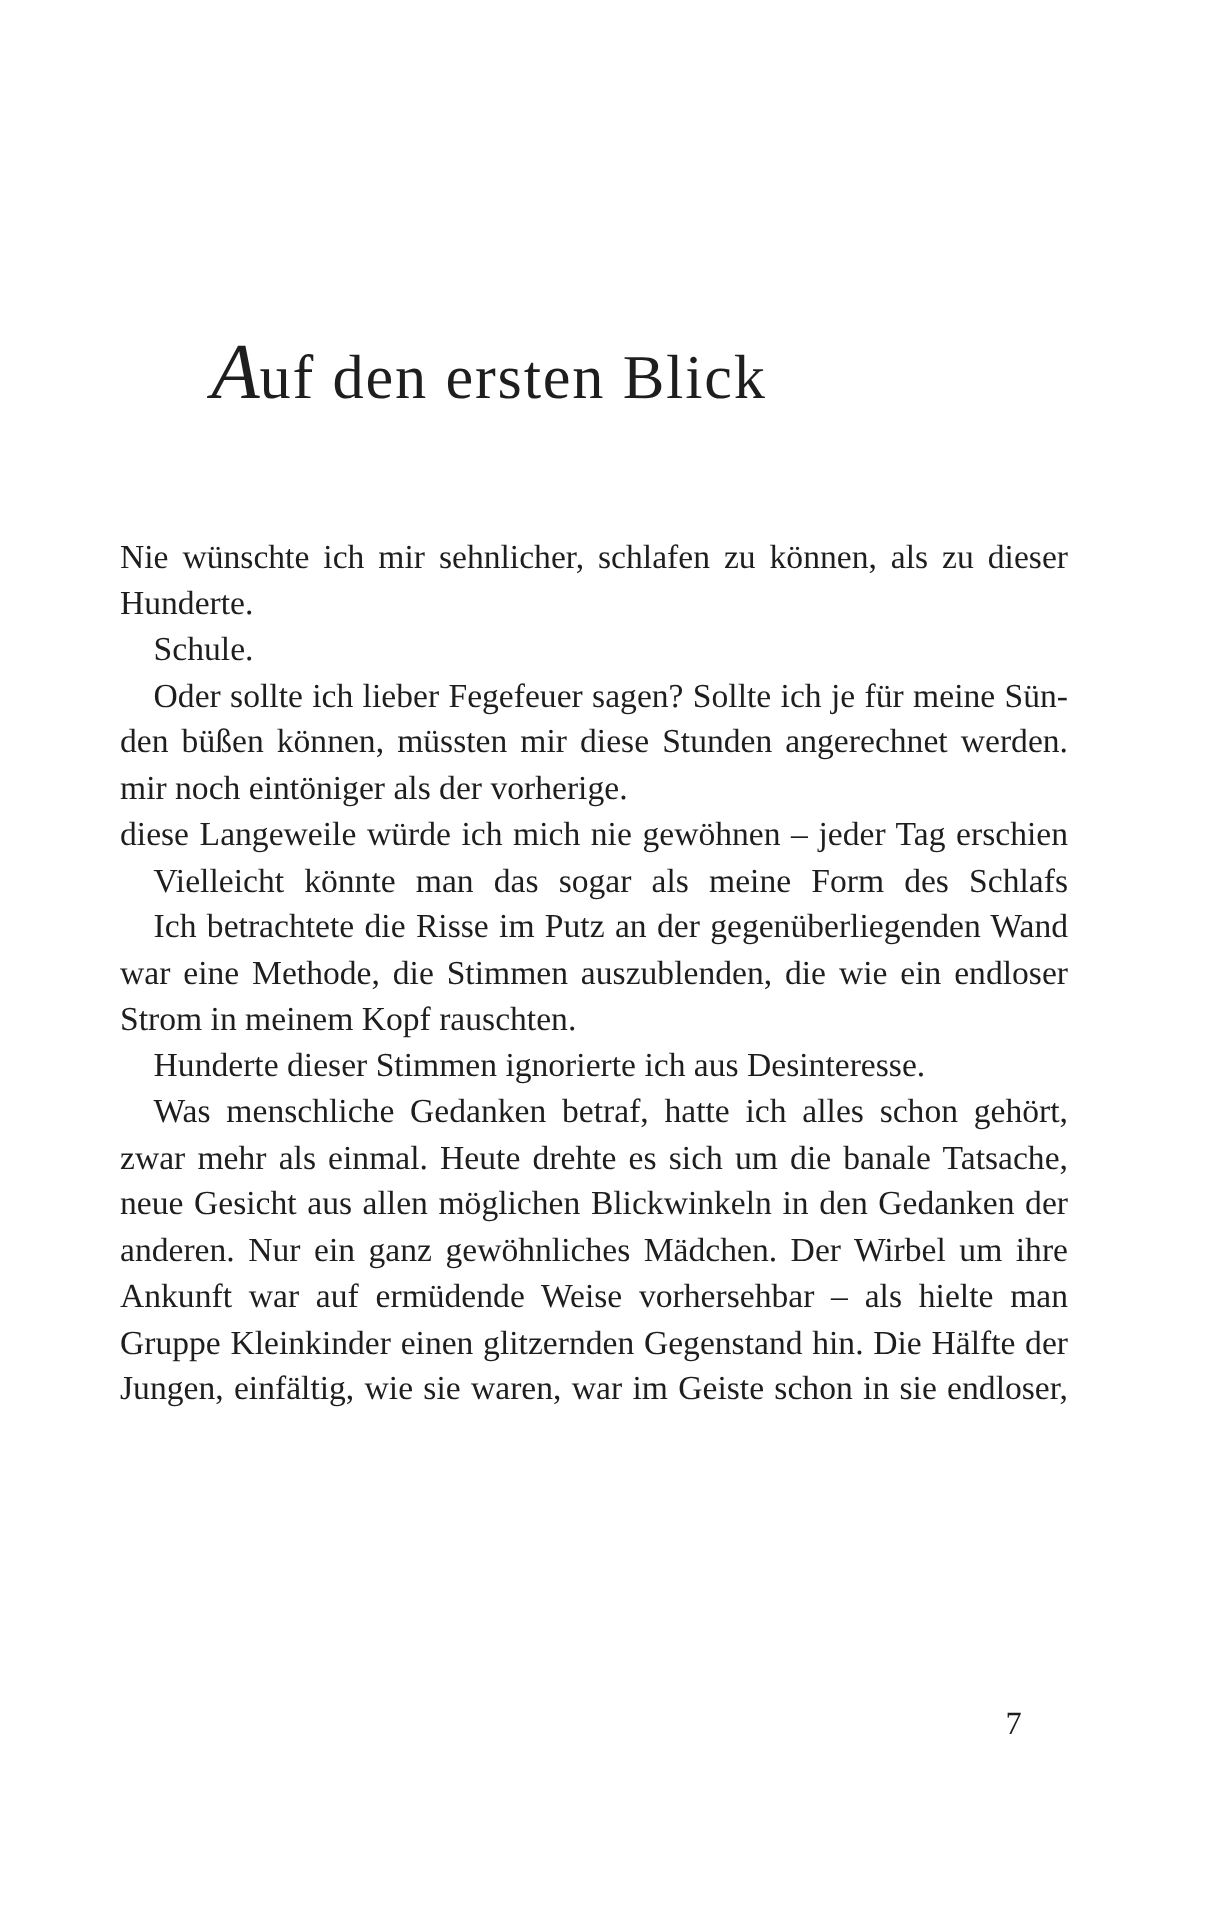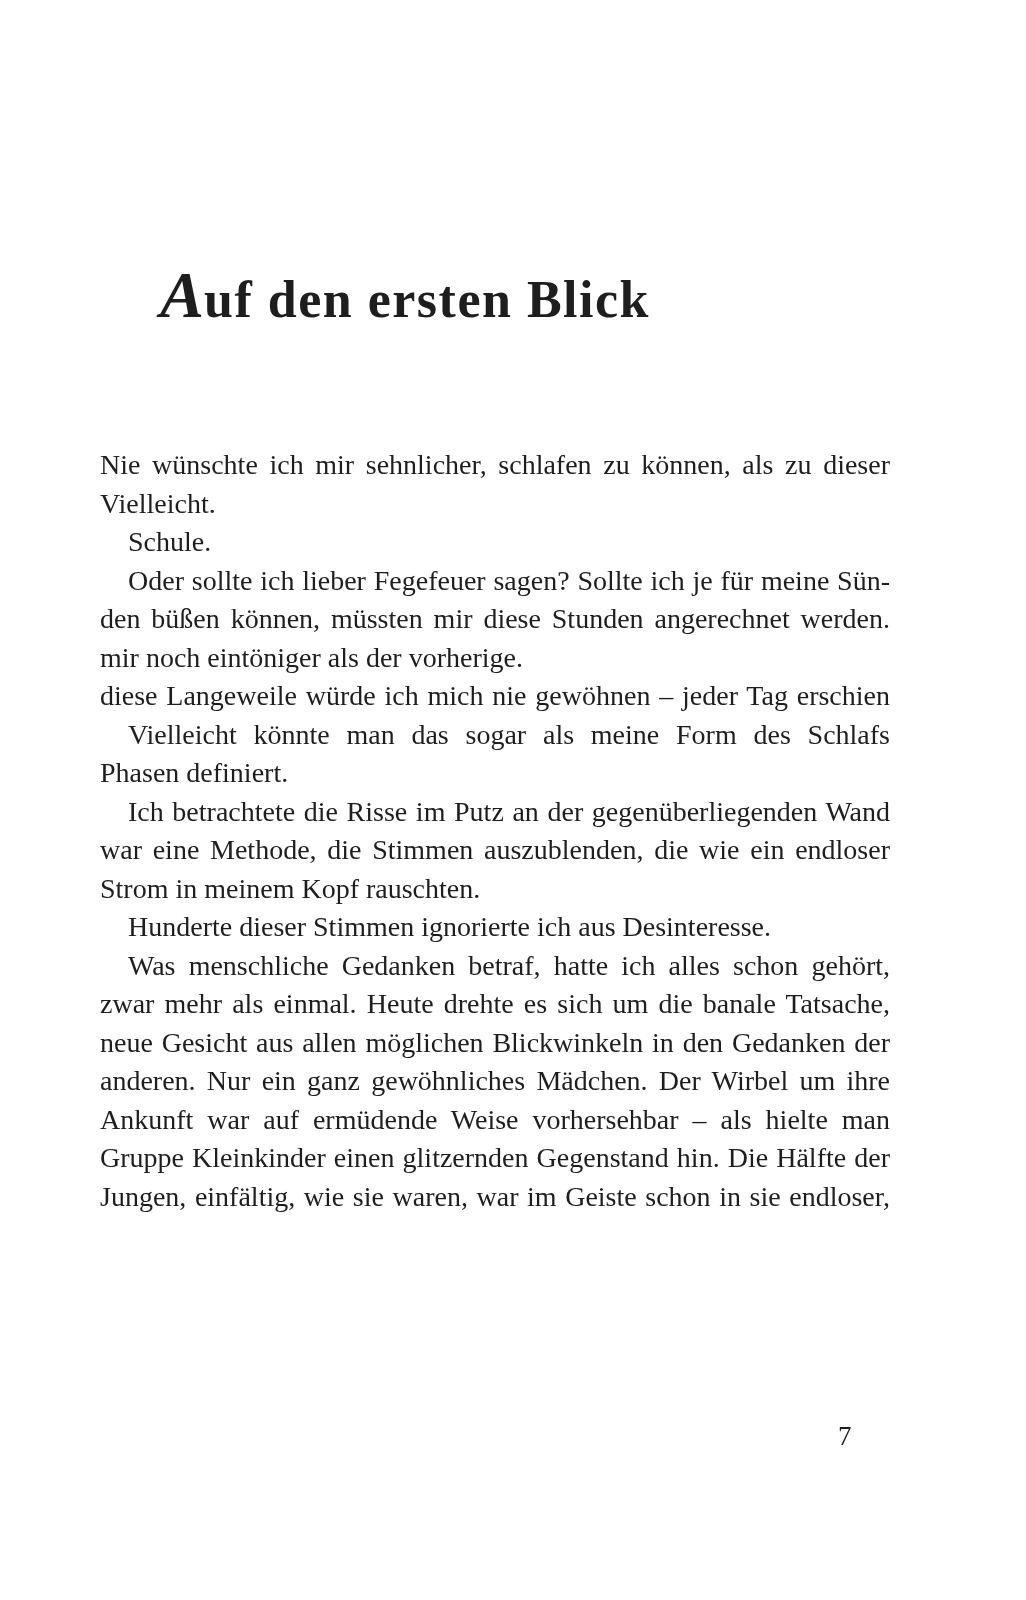--- a/index.html
+++ b/index.html
@@ -14,23 +14,23 @@
     color: var(--text-color, #1e1e1e);
     font-family: "Liberation Serif", "DejaVu Serif", serif;
     overflow: hidden;
   }
 
   
   .chapter-title {
     position: absolute;
     left: 160px;
     top: 255px;
-    margin: 0;
+    margin: 16px;
     font-family: "Liberation Serif", "DejaVu Serif", serif;
-    font-weight: 700;
+    font-weight: 400;
     font-size: 52px;
     letter-spacing: 1.5px;
     line-height: 1.2;
     color: var(--text-color, #1e1e1e);
     white-space: nowrap;
   }
   .chapter-title::first-letter {
     font-style: italic;
     font-size: 66px;
     letter-spacing: 0;
@@ -71,34 +71,33 @@
 </head>
 <body>
 
 <div class="page" style="--text-color: #1e1e1e; --page-bg: #ffffff;">
 
   <h1 class="chapter-title">Auf den ersten Blick</h1>
 
   <div class="text-block">
       <div class="paragraph">
         <div class="line justify">Nie wünschte ich mir sehnlicher, schlafen zu können, als zu dieser</div>
-        <div class="line">Vielleicht.</div>
+        <div class="line">Hunderte.</div>
       </div>
       <div class="paragraph">
         <div class="line indent">Schule.</div>
       </div>
       <div class="paragraph">
         <div class="line justify indent">Oder sollte ich lieber Fegefeuer sagen? Sollte ich je für meine Sün-</div>
         <div class="line justify">den büßen können, müssten mir diese Stunden angerechnet werden. An</div>
         <div class="line">mir noch eintöniger als der vorherige.</div>
         <div class="line justify">diese Langeweile würde ich mich nie gewöhnen – jeder Tag erschien</div>
       </div>
       <div class="paragraph">
         <div class="line justify indent">Vielleicht könnte man das sogar als meine Form des Schlafs betrach-</div>
-        <div class="line">Phasen definiert.</div>
       </div>
       <div class="paragraph">
         <div class="line justify indent">Ich betrachtete die Risse im Putz an der gegenüberliegenden Wand</div>
         <div class="line justify">war eine Methode, die Stimmen auszublenden, die wie ein endloser</div>
         <div class="line">Strom in meinem Kopf rauschten.</div>
       </div>
       <div class="paragraph">
         <div class="line indent">Hunderte dieser Stimmen ignorierte ich aus Desinteresse.</div>
       </div>
       <div class="paragraph">

